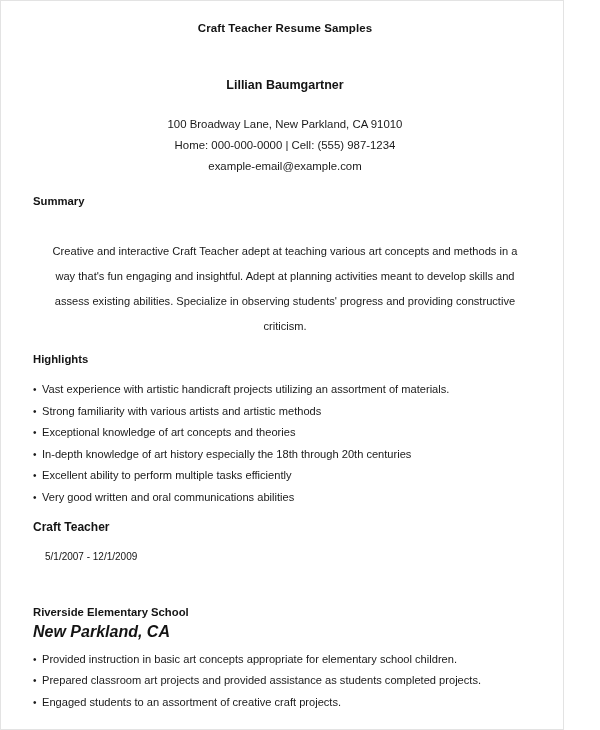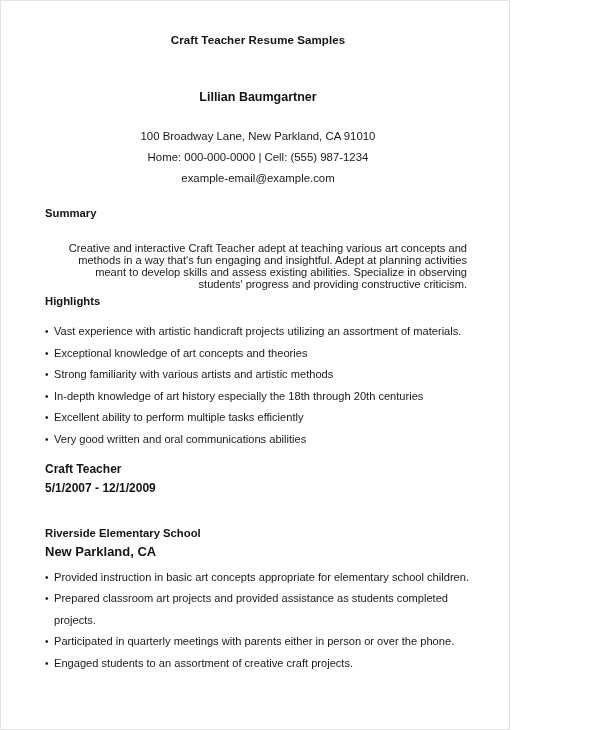--- a/index.html
+++ b/index.html
@@ -11,25 +11,25 @@
     width: 600px;
     height: 730px;
     font-family: "Liberation Sans", sans-serif;
     color: #1a1a1a;
     overflow: hidden;
   }
 
   .page {
     position: relative;
     box-sizing: border-box;
-    width: 510px;
+    width: 564px;
     height: 730px;
     background: #ffffff;
     border: 1px solid #e3e3e3;
-    padding: 12px;
+    padding: 0;
   }
 
   .inner {
     box-sizing: border-box;
     padding: 19px 26px 10px 32px;
   }
 
   .doc-title {
     text-align: center;
     font-size: 11.5px;
@@ -67,25 +67,25 @@
     font-weight: bold;
     color: #141414;
     margin: 0;
     text-align: left;
   }
 
   .summary-head { padding-top: 18px; }
 
   .summary-body {
     font-size: 11.1px;
-    line-height: 12px;
+    line-height: 25px;
     color: #1a1a1a;
-    margin: 4px;
+    margin: 13px;
     padding-top: 19px;
-    text-align: right;
+    text-align: center;
     max-width: 546px;
   }
 
   .highlights-head { padding-top: 1px; }
 
   ul.bullets {
     list-style: none;
     margin: 0;
     padding: 0;
   }
@@ -111,39 +111,40 @@
   .work-head { padding-top: 9px; }
 
   .job-title {
     font-size: 12px;
     font-weight: bold;
     color: #141414;
     margin: 0;
     padding-top: 11px;
   }
   .job-dates {
-    font-size: 12px;
-    font-weight: bold;
+    font-size: 10px;
+    font-weight: normal;
     color: #141414;
-    margin: 0;
+    margin: 12px;
     padding-top: 5px;
   }
   .employer {
     font-size: 11.3px;
     font-weight: bold;
     color: #141414;
     margin: 0;
     padding-top: 32px;
   }
   .employer-loc {
-    font-size: 13px;
+    font-size: 16px;
     font-weight: bold;
     color: #141414;
     margin: 0;
     padding-top: 5px;
+    font-style: italic;
   }
 </style>
 </head>
 <body>
 
 <div class="page">
   <div class="inner">
 
     <div class="doc-title">Craft Teacher Resume Samples</div>
 
@@ -156,37 +157,36 @@
     </div>
 
     <div class="section-head summary-head">Summary</div>
 
     <p class="summary-body">Creative and interactive Craft Teacher adept at teaching various art concepts and methods in a way that's fun engaging and insightful. Adept at planning activities meant to develop skills and assess existing abilities. Specialize in observing students' progress and providing constructive criticism.</p>
 
     <div class="section-head highlights-head">Highlights</div>
 
     <ul class="bullets highlights-list">
         <li>Vast experience with artistic handicraft projects utilizing an assortment of materials.</li>
+        <li>Strong familiarity with various artists and artistic methods</li>
         <li>Exceptional knowledge of art concepts and theories</li>
-        <li>Strong familiarity with various artists and artistic methods</li>
         <li>In-depth knowledge of art history especially the 18th through 20th centuries</li>
         <li>Excellent ability to perform multiple tasks efficiently</li>
         <li>Very good written and oral communications abilities</li>
       </ul>
 
 
     <div class="job-title">Craft Teacher</div>
 
     <div class="job-dates">5/1/2007 - 12/1/2009</div>
 
     <div class="employer">Riverside Elementary School</div>
 
     <div class="employer-loc">New Parkland, CA</div>
 
     <ul class="bullets duties-list">
         <li>Provided instruction in basic art concepts appropriate for elementary school children.</li>
         <li>Prepared classroom art projects and provided assistance as students completed projects.</li>
-        <li>Participated in quarterly meetings with parents either in person or over the phone.</li>
         <li>Engaged students to an assortment of creative craft projects.</li>
       </ul>
 
   </div>
 </div>
 
 </body></html>

